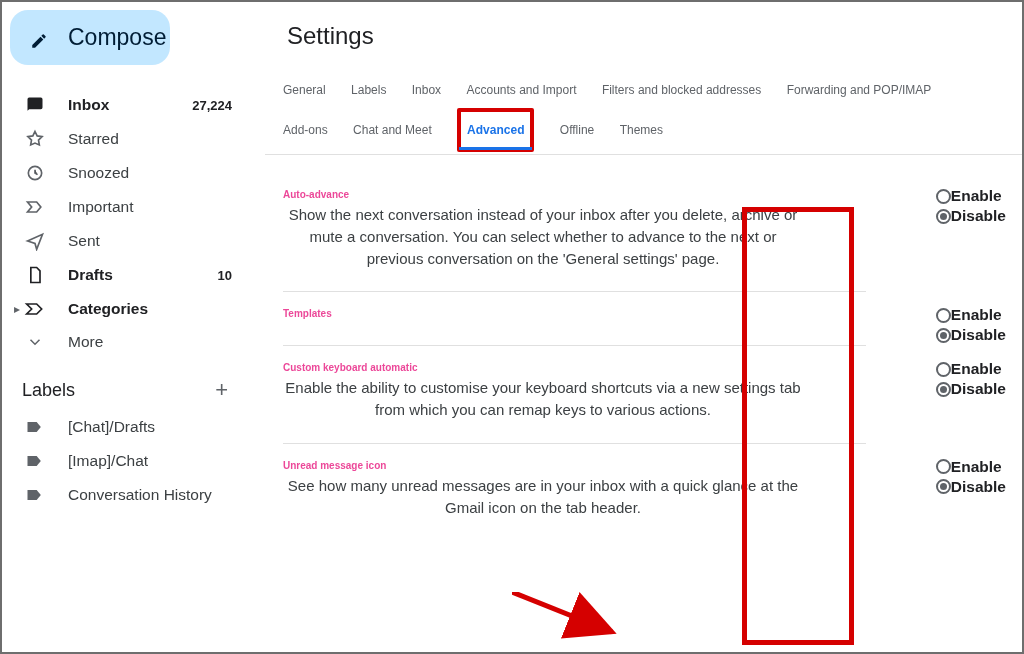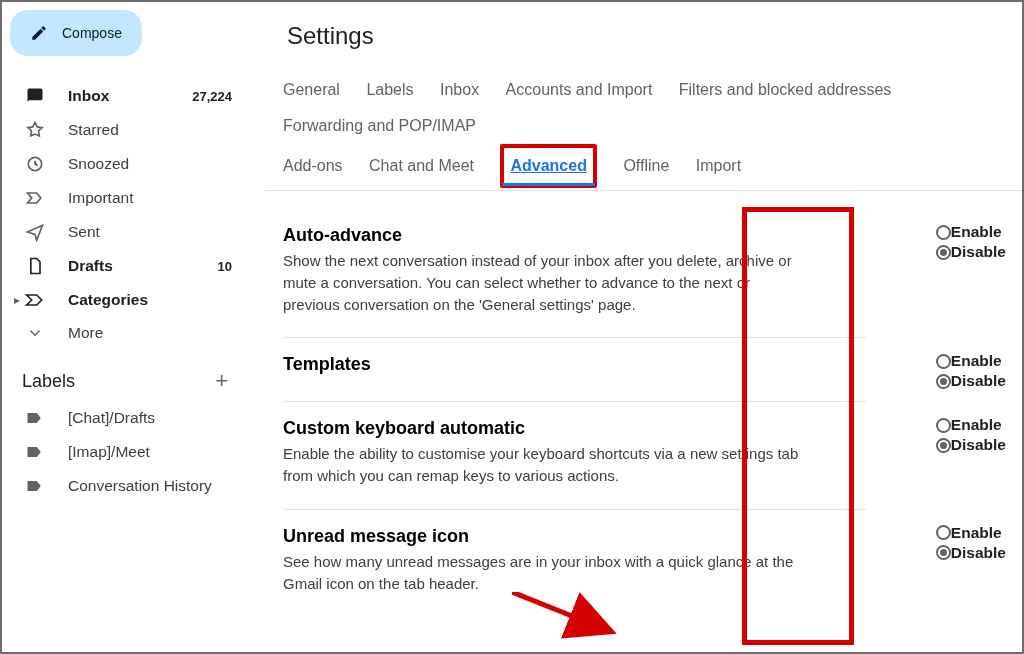--- a/index.html
+++ b/index.html
@@ -13,26 +13,26 @@
     position:relative;
     overflow:hidden;
   }
 
   
   .sidebar {
     position:absolute; left:0; top:0; width:250px; height:100%;
     padding:8px 8px 0 8px;
   }
   .compose {
-    display:flex; align-items:center; gap:14px;
+    display:flex; align-items:center; gap:20px;
     background:#c2e7ff;
     border-radius:18px;
     padding:14px 20px;
-    width:132px;
-    font-size:14px; color:#001d35;
+    width:160px;
+    font-size:23px; color:#001d35;
     cursor:pointer;
     margin-bottom:24px;
   }
   .compose .pen { width:18px; height:18px; }
   .nav { list-style:none; margin:0; padding:0; }
   .nav-item {
     display:flex; align-items:center;
     padding:6px 8px 6px 14px;
     font-size:15.5px; color:#3c4043;
     gap:22px;
@@ -47,33 +47,33 @@
   .caret-right { font-size:12px; color:#5f6368; position:absolute; left:4px; }
   .nav-item.cat { position:relative; padding-left:14px;}
   .labels-hd { display:flex; justify-content:space-between; align-items:center;
                font-size:18px; color:#202124; padding:10px 16px 8px 12px; margin-top:10px;}
   .labels-hd .plus { font-size:22px; color:#5f6368; cursor:pointer; }
   .tag-icon svg { fill:#5f6368; }
 
   
   .main { position:absolute; left:263px; top:0; right:0; height:100%; overflow:auto;}
   h1.page-title { font-size:24px; font-weight:500; color:#202124; margin:20px 0 22px 22px;}
-  .tabs { padding:0 0 0 18px; font-size:16px; color:#5f6368; line-height:36px; }
+  .tabs { padding:0 0 0 18px; font-size:12px; color:#5f6368; line-height:36px; }
   .tabs .row { display:block; }
   .tab { display:inline-block; margin-right:22px; cursor:pointer; }
-  .tab.active { color:#1a73e8; font-weight:600; position:relative;text-decoration:underline;}
+  .tab.active { color:#1a73e8; font-weight:600; position:relative;}
   .tab.active::after { content:""; position:absolute; left:-2px; right:-2px; bottom:-2px;
                        height:3px; background:#1a73e8;}
   .tab-red-box { border:4px solid #d50000; padding:0 6px; border-radius:2px;}
   .tabs-divider { height:1px; background:#e0e0e0; margin:2px 0 0 0;}
   .features { padding:18px 156px 18px 18px; position:relative;}
   .feature { padding:16px 0 22px; border-bottom:1px solid #e0e0e0; position:relative;}
   .feature:last-child { border-bottom:none; }
-  .feature h3 { margin:0 0 4px; font-size:18px; font-weight:700; color:#000000;}
-  .feature p { margin:0; font-size:15px; line-height:1.45; color:#3c4043; max-width:520px;}
+  .feature h3 { margin:0 0 4px; font-size:10px; font-weight:700; color:#ec4899;}
+  .feature p { margin:0; font-size:15px; line-height:1.45; color:#3c4043; max-width:520px;text-align:center;}
   .options { position:absolute; top:14px; right:-140px;}
   .opt { display:flex; align-items:center; gap:0; font-size:15.5px; font-weight:700;
          color:#202124; margin-bottom:2px;}
   .radio { width:15px; height:15px; border:2px solid #5f6368; border-radius:50%;
            display:inline-flex; align-items:center; justify-content:center; background:#fff;}
   .radio.checked::after { content:""; width:7px; height:7px; background:#5f6368; border-radius:50%;}
   
   .red-box-options { position:absolute; border:5px solid #d50000;
                      left:740px; top:205px; width:112px; height:438px; background:transparent; pointer-events:none;}
   
@@ -176,21 +176,21 @@
           </svg>
       </span>
       <span class="label">[Chat]/Drafts</span>
     </li>
     <li class="nav-item">
       <span class="icon tag-icon">
         <svg width="20" height="20" viewBox="0 0 24 24">
             <path d="M3 6h11l5 6-5 6H3z"></path>
           </svg>
       </span>
-      <span class="label">[Imap]/Meet</span>
+      <span class="label">[Imap]/Chat</span>
     </li>
     <li class="nav-item">
       <span class="icon tag-icon">
         <svg width="20" height="20" viewBox="0 0 24 24">
             <path d="M3 6h11l5 6-5 6H3z"></path>
           </svg>
       </span>
       <span class="label">Conversation History</span>
     </li>
   </ul>
@@ -206,21 +206,21 @@
       <span class="tab">Inbox</span>
       <span class="tab">Accounts and Import</span>
       <span class="tab">Filters and blocked addresses</span>
       <span class="tab">Forwarding and POP/IMAP</span>
     </span>
     <span class="row">
       <span class="tab">Add-ons</span>
       <span class="tab">Chat and Meet</span>
       <span class="tab active tab-red-box">Advanced</span>
       <span class="tab">Offline</span>
-      <span class="tab">Import</span>
+      <span class="tab">Themes</span>
     </span>
   </div>
   <div class="tabs-divider"></div>
 
   <div class="features">
 
     <div class="feature">
       <h3>Auto-advance</h3>
       <p>Show the next conversation instead of your inbox after you delete, archive or mute a conversation. You can select whether to advance to the next or previous conversation on the 'General settings' page.</p>
       <div class="options">

